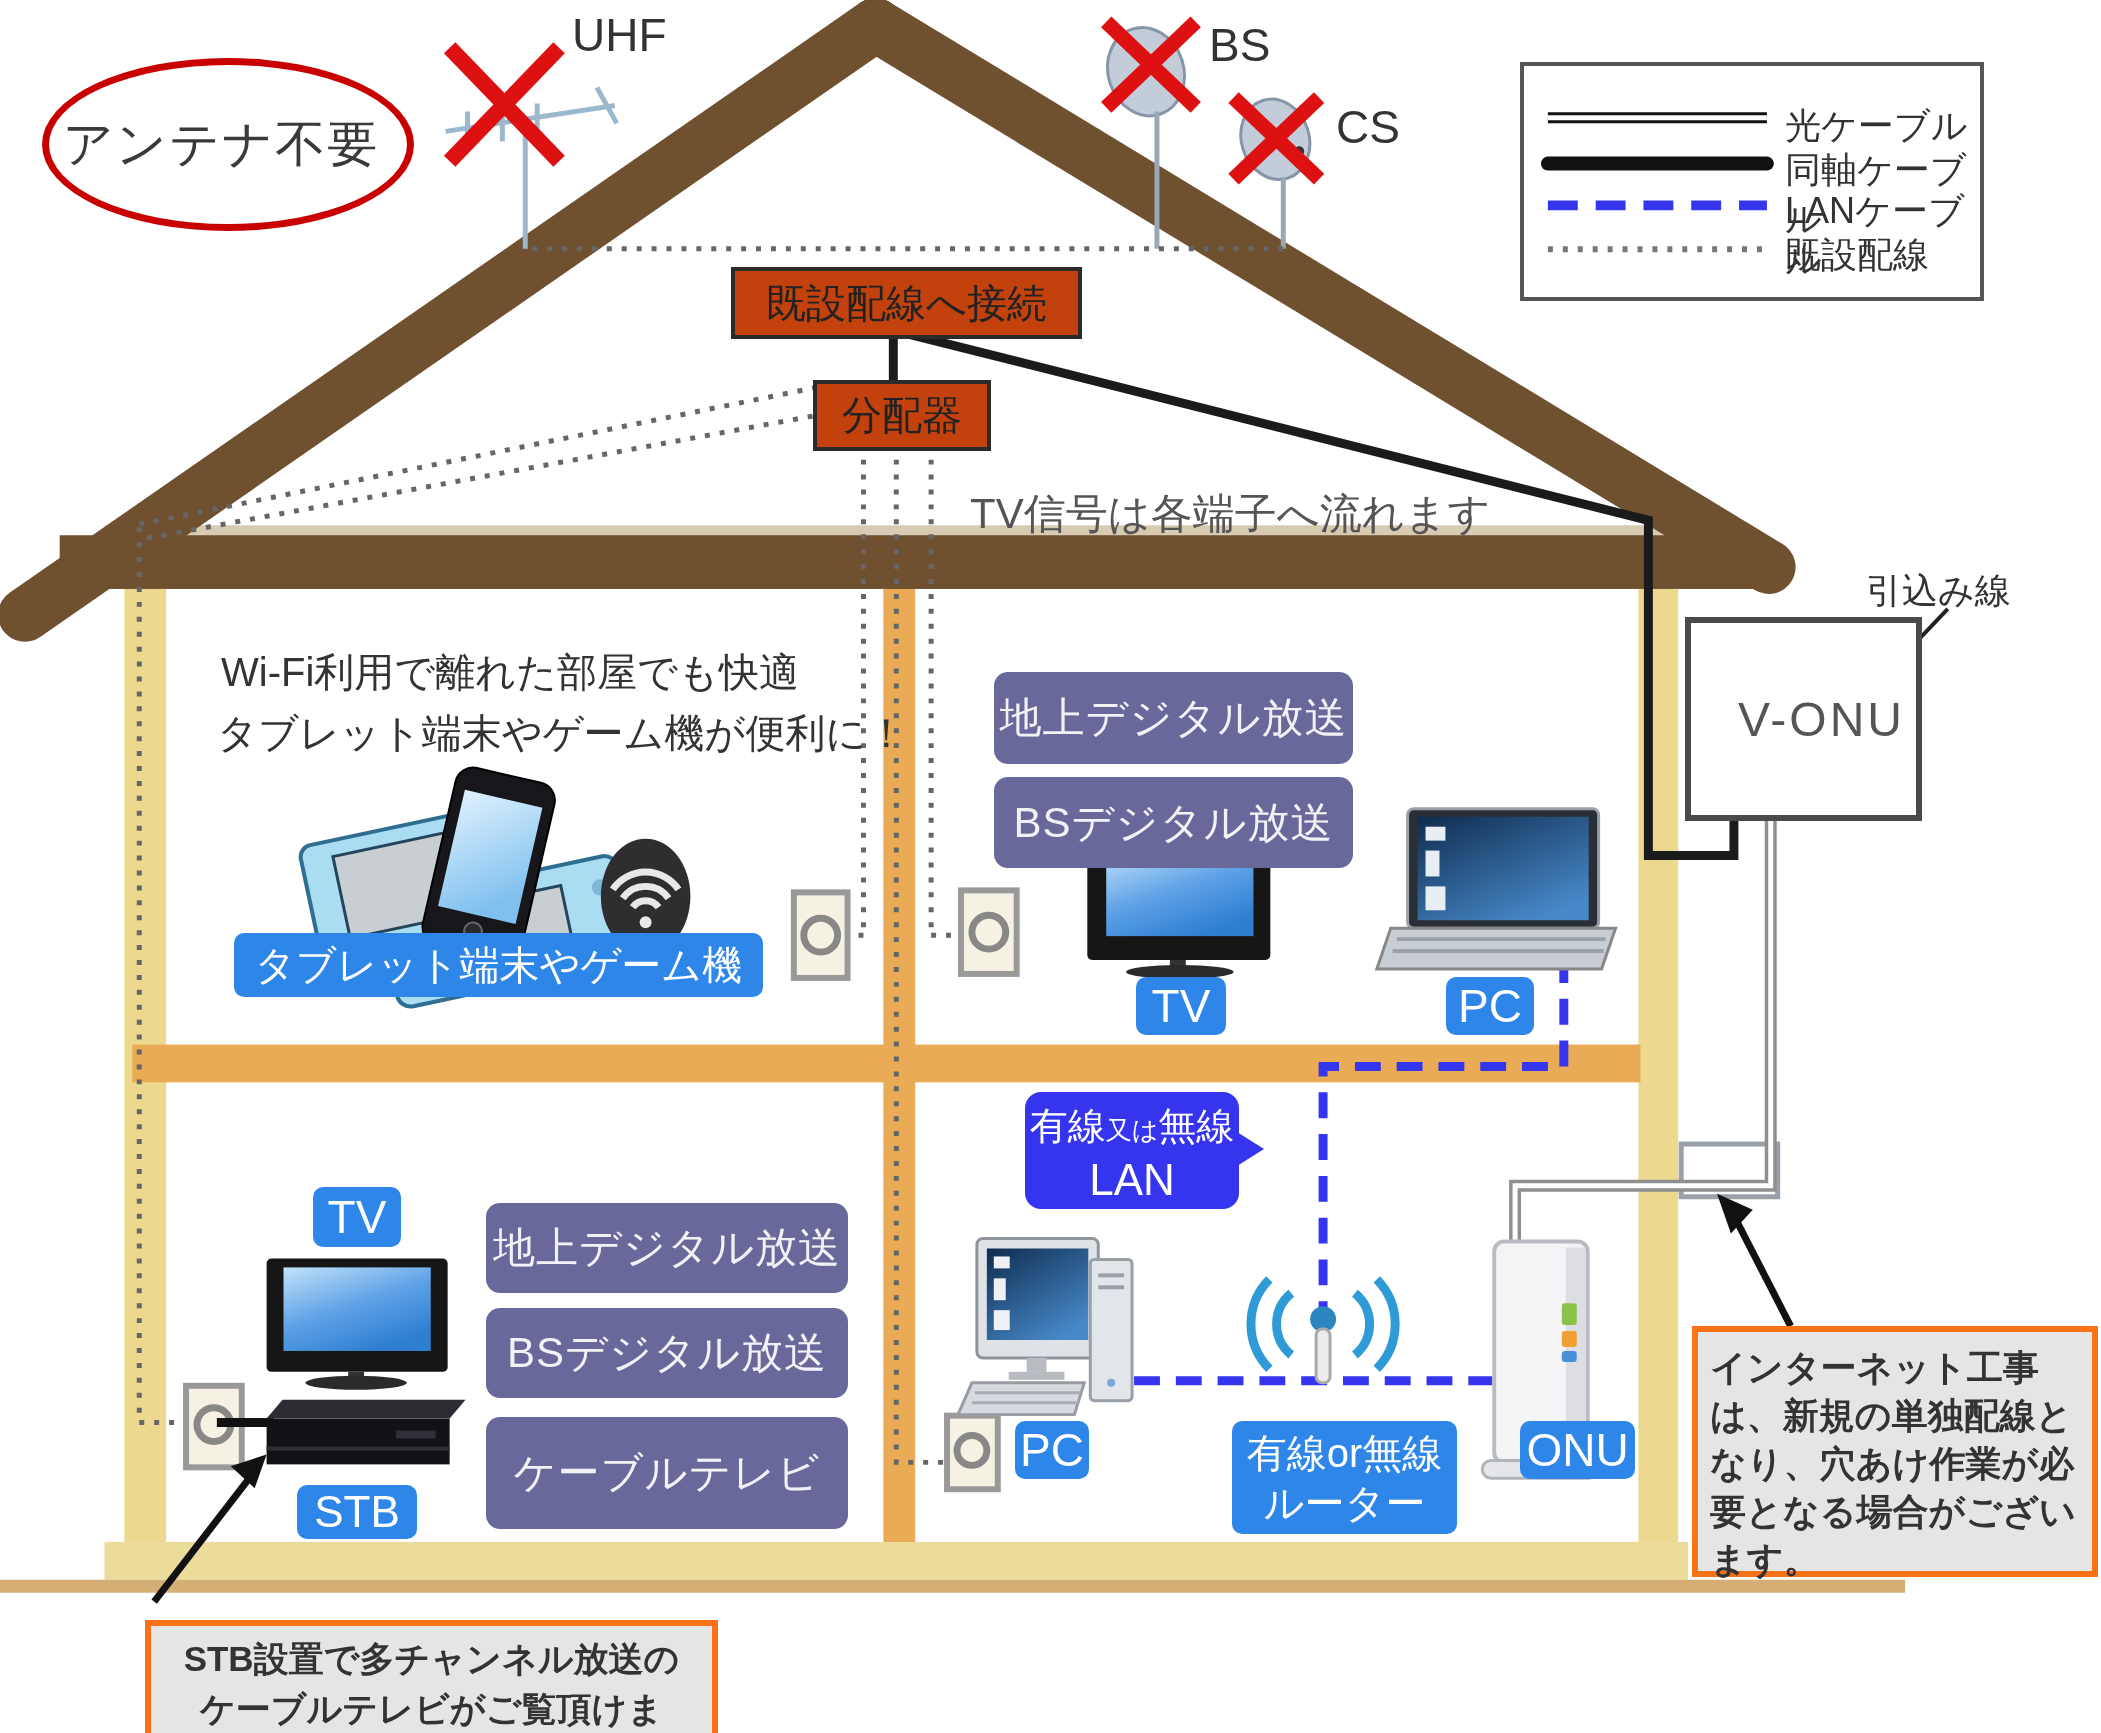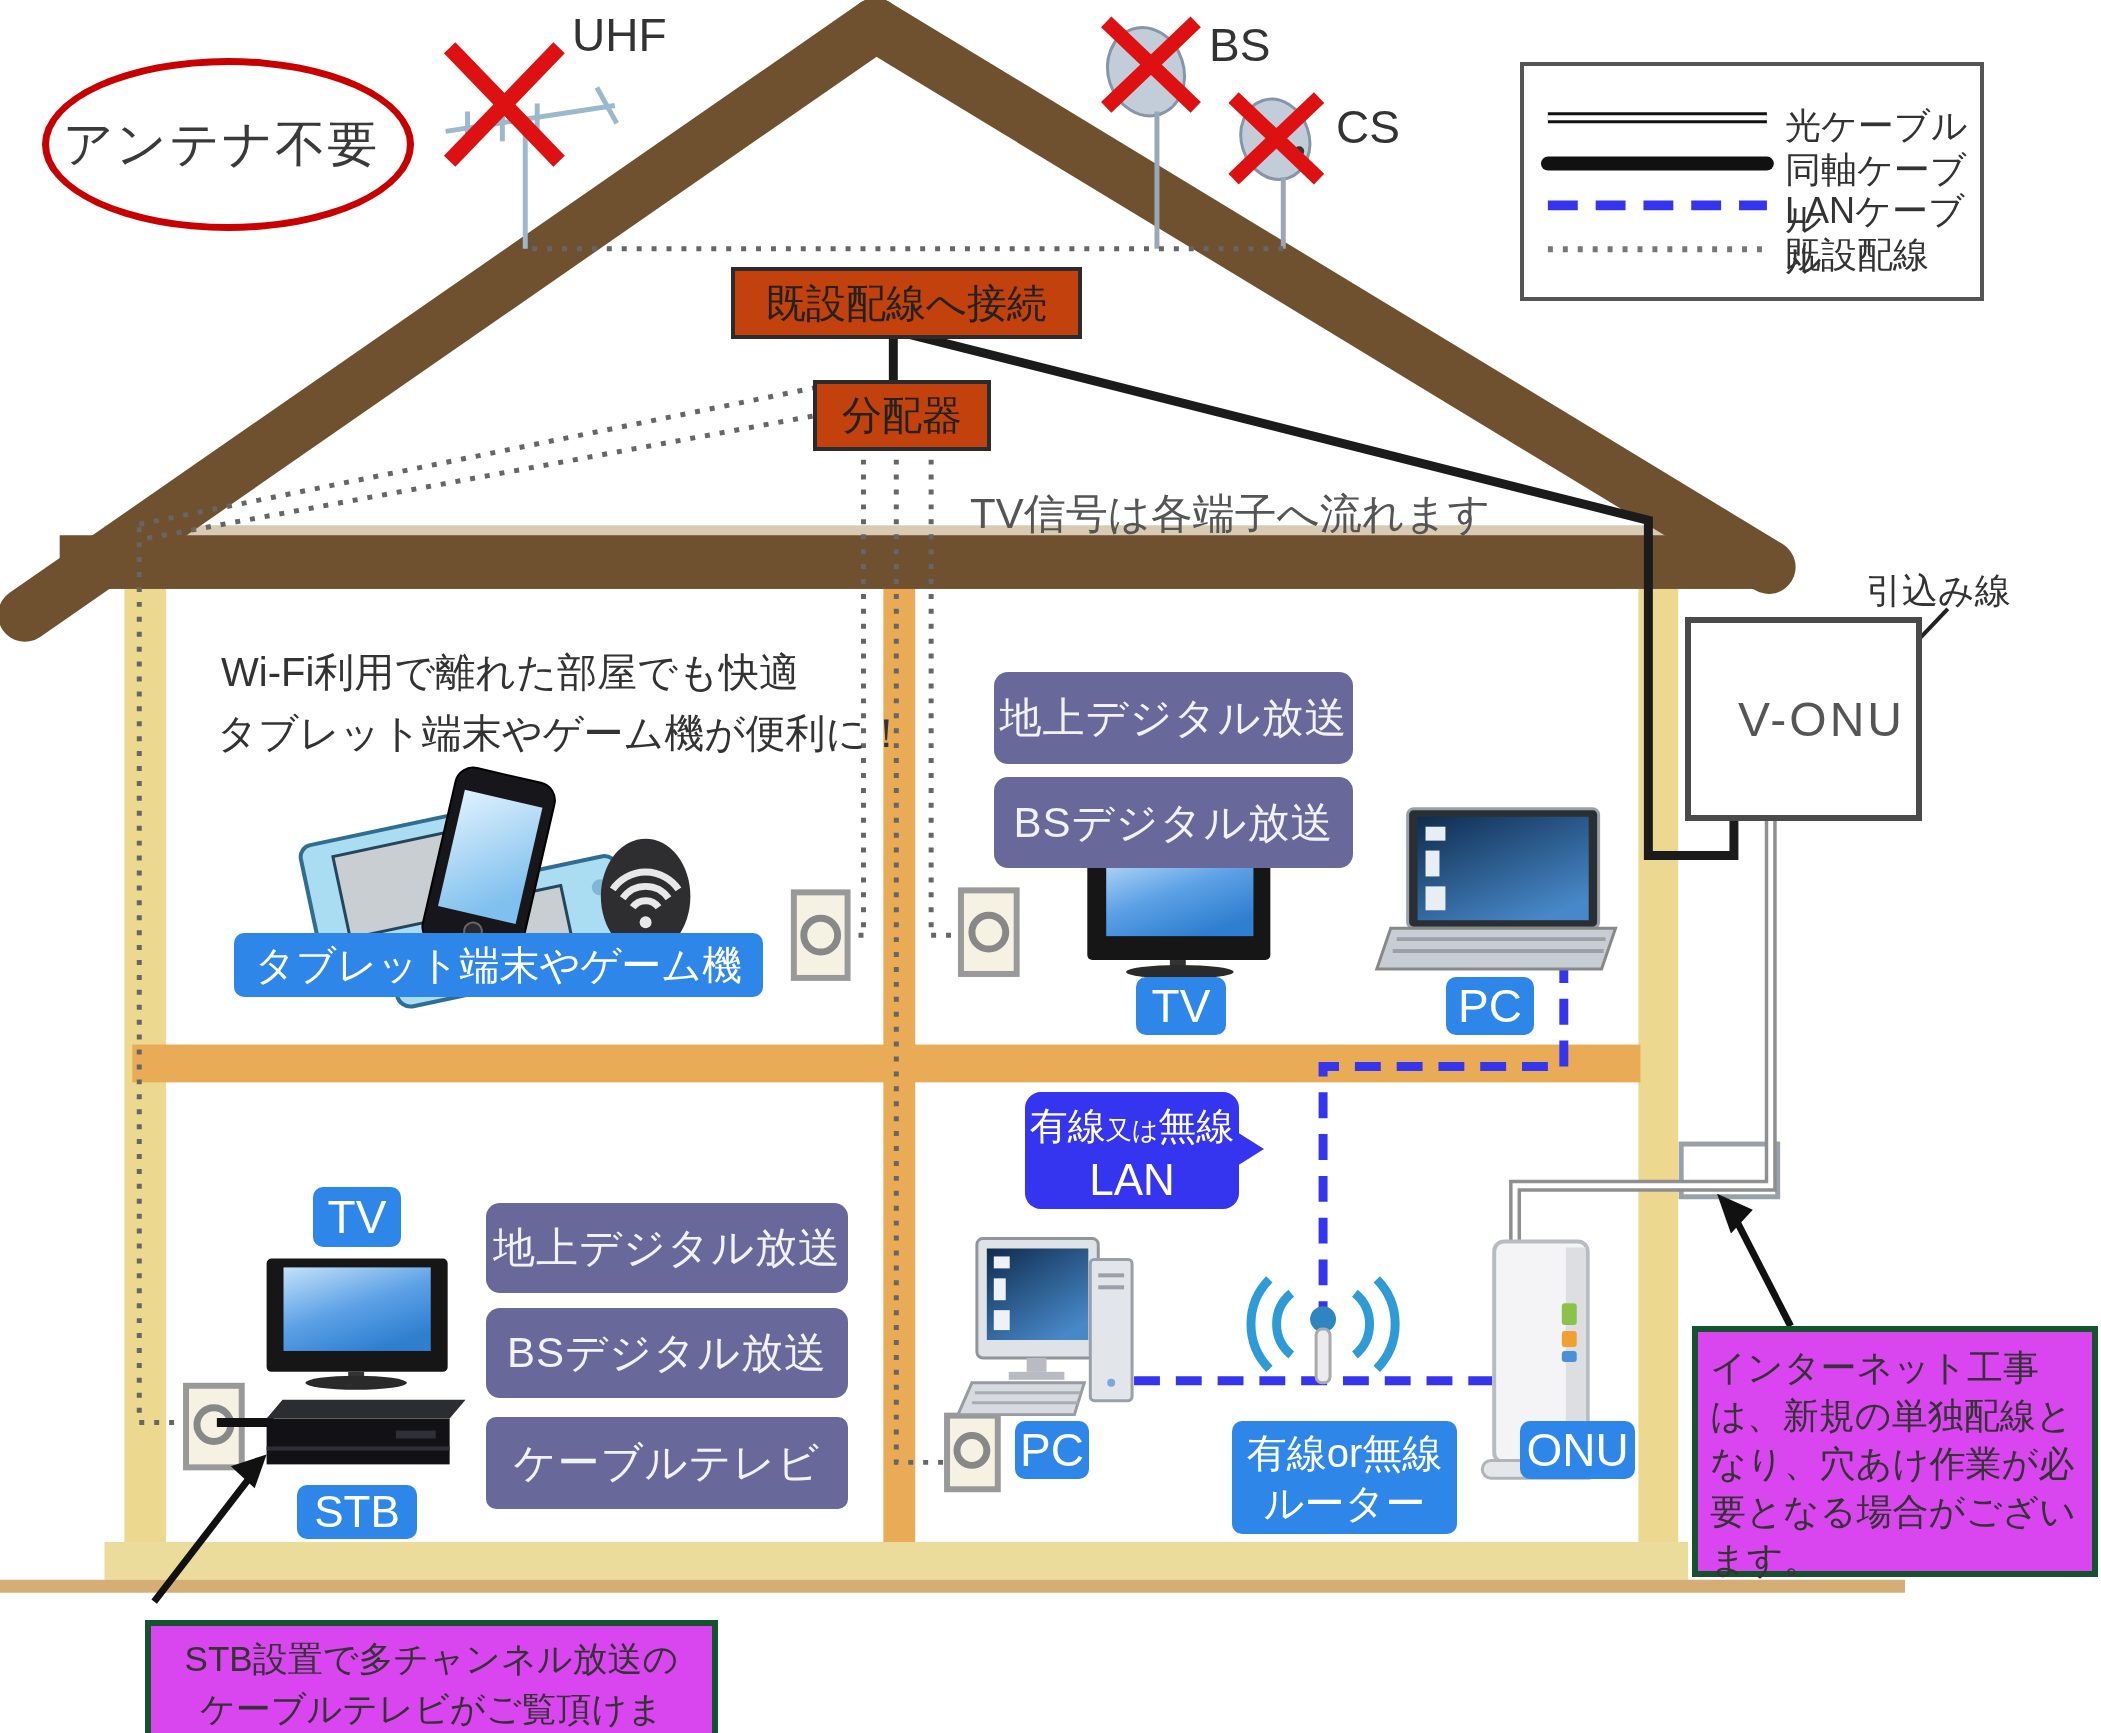--- a/index.html
+++ b/index.html
@@ -7,22 +7,22 @@
          font-family:"Liberation Sans","DejaVu Sans",sans-serif;}
   #structure{position:absolute;left:0;top:0;}
   .lbl{position:absolute;white-space:nowrap;}
   .blue-badge{position:absolute;background:#2e86e8;color:#fff;border-radius:10px;
               display:flex;align-items:center;justify-content:center;}
   .purple-badge{position:absolute;background:#68689a;color:#f2f2f6;border-radius:14px;
                 display:flex;align-items:center;justify-content:center;
                 font-size:42px;letter-spacing:1px;margin-top:44px;}
   .outline-box{position:absolute;background:#c2410c;border:4px solid #2b2b2b;
                display:flex;align-items:center;justify-content:center;color:#222;}
-  .note-box{position:absolute;background:#d946ef;border:6px solid #14532d;color:#333;
-            white-space:pre-line;}
+  .note-box{position:absolute;background:#e5e5e5;border:6px solid #f97316;color:#333;
+            white-space:pre-line;font-weight:bold;}
   .caption{color:#333;}
   #lan-bubble{position:absolute;left:1025px;top:1092px;width:214px;height:117px;
               background:#3535f0;border-radius:16px;color:#fff;text-align:center;}
   #lan-bubble .tip{position:absolute;right:-25px;top:40px;width:0;height:0;
                    border-top:17px solid transparent;border-bottom:17px solid transparent;
                    border-left:27px solid #3535f0;}
   #antenna-oval{position:absolute;left:42px;top:58px;width:358px;height:159px;
                 border:7px solid #c90000;border-radius:50%;}
   #antenna-oval-text{position:absolute;left:42px;top:111px;width:358px;text-align:center;
                      font-size:50px;color:#3a3a3a;letter-spacing:2px;}
@@ -283,21 +283,21 @@
 <div class="blue-badge" style="left:234px;top:933px;width:529px;height:64px;font-size:40px;">タブレット端末やゲーム機</div>
 
 <div class="purple-badge" style="left:994px;top:628px;width:359px;height:92px;">地上デジタル放送</div>
 <div class="purple-badge" style="left:994px;top:733px;width:359px;height:91px;">BSデジタル放送</div>
 <div class="blue-badge" style="left:1136px;top:977px;width:90px;height:58px;font-size:46px;">TV</div>
 <div class="blue-badge" style="left:1446px;top:977px;width:88px;height:58px;font-size:46px;">PC</div>
 
 <div class="blue-badge" style="left:313px;top:1187px;width:88px;height:60px;font-size:46px;">TV</div>
 <div class="purple-badge" style="left:486px;top:1159px;width:362px;height:90px;">地上デジタル放送</div>
 <div class="purple-badge" style="left:486px;top:1264px;width:362px;height:90px;">BSデジタル放送</div>
-<div class="purple-badge" style="left:486px;top:1373px;width:362px;height:92px;border-radius:10px;">ケーブルテレビ</div>
+<div class="purple-badge" style="left:486px;top:1373px;width:362px;height:112px;">ケーブルテレビ</div>
 <div class="blue-badge" style="left:297px;top:1485px;width:120px;height:54px;font-size:44px;">STB</div>
 
 <div id="lan-bubble">
   <div style="margin-top:12px;line-height:44px;">
     <span style="font-size:38px;">有線</span><span style="font-size:26px;">又は</span><span style="font-size:38px;">無線</span>
   </div>
   <div style="font-size:44px;line-height:48px;">LAN</div>
   <div class="tip"></div>
 </div>
 <div class="blue-badge" style="left:1015px;top:1421px;width:74px;height:58px;font-size:46px;">PC</div>

